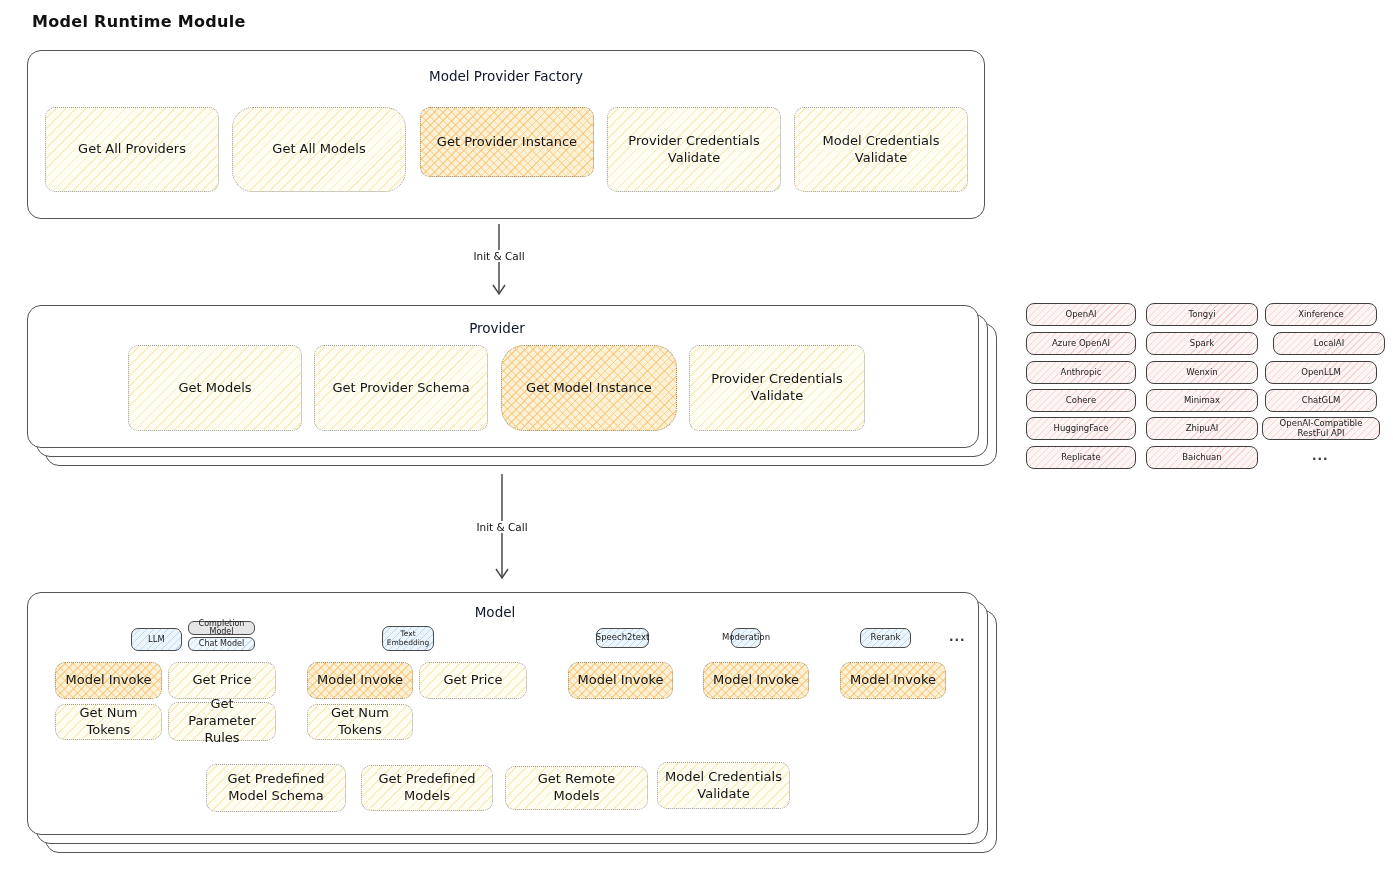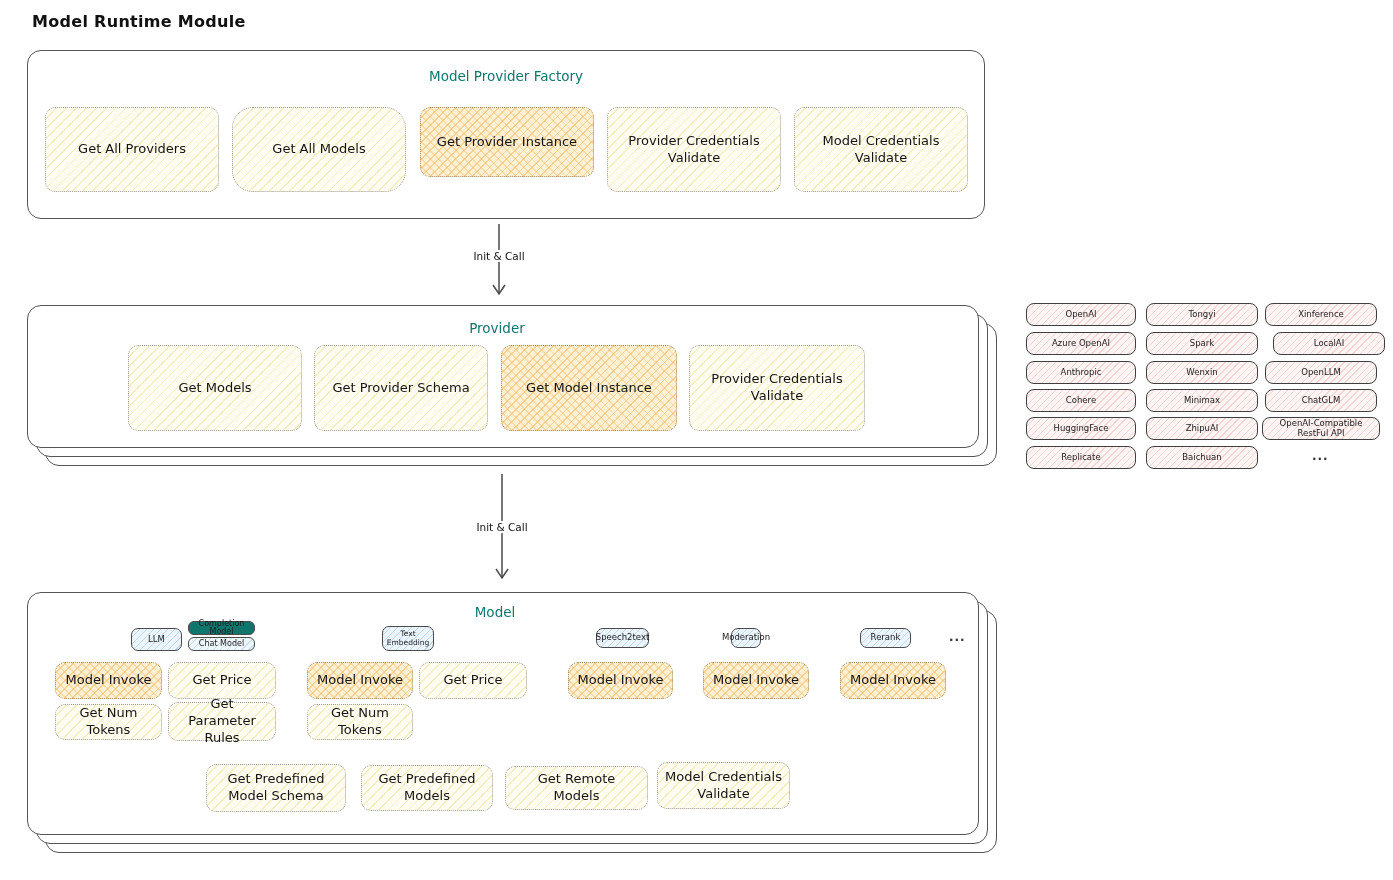--- a/index.html
+++ b/index.html
@@ -1,38 +1,38 @@
 <!DOCTYPE html>
 <html><head>
 <meta charset="utf-8">
 <style>
   html,body{margin:0;padding:0;background:#fff;}
   .canvas{position:relative;width:1393px;height:880px;background:#ffffff;overflow:hidden;
           font-family:"DejaVu Sans", sans-serif;color:#1b1b1b;}
   .main-title{position:absolute;font-size:16px;font-weight:bold;letter-spacing:.3px;color:#111;}
   .bigbox{position:absolute;background:#fff;border:1.5px solid #555;border-radius:14px;box-sizing:border-box;}
-  .sec-title{position:absolute;transform:translateX(-50%);font-size:13.5px;color:#0f766e;white-space:nowrap;}
+  .sec-title{position:absolute;transform:translateX(-50%);font-size:13.5px;color:#0f172a;white-space:nowrap;}
   .n{position:absolute;display:flex;align-items:center;justify-content:center;text-align:center;
      box-sizing:border-box;border-radius:10px;font-size:13px;line-height:1.3;color:#141414;padding:3px 7px;}
   .yellow{border:1.4px dotted #9b9b9b;
      background:repeating-linear-gradient(135deg, rgba(238,210,120,.40) 0 1.2px, rgba(0,0,0,0) 1.2px 7px), #fffdf1;}
   .orange{border:1.4px dotted #a08a64;
      background:repeating-linear-gradient(135deg, rgba(242,178,81,.50) 0 1.2px, rgba(0,0,0,0) 1.2px 6px),
                 repeating-linear-gradient(45deg, rgba(242,178,81,.34) 0 1.2px, rgba(0,0,0,0) 1.2px 6px), #fcf0d5;}
   .vendor{position:absolute;display:flex;align-items:center;justify-content:center;text-align:center;
      box-sizing:border-box;border:1.3px solid #3f3f3f;border-radius:8px;font-size:8.5px;color:#222;
      background:repeating-linear-gradient(135deg, rgba(238,168,168,.42) 0 1px, rgba(0,0,0,0) 1px 5px), #fdf4f4;
      padding:1px 15px;line-height:1.15;}
   .tab{position:absolute;display:flex;align-items:center;justify-content:center;text-align:center;
      box-sizing:border-box;border:1.3px solid #4a4a4a;border-radius:7px;font-size:8.5px;color:#1c1c1c;
      background:repeating-linear-gradient(135deg, rgba(150,195,235,.55) 0 1px, rgba(0,0,0,0) 1px 5px), #edf5fc;
      line-height:1.15;padding:1px 3px;}
   .chip{position:absolute;display:flex;align-items:center;justify-content:center;text-align:center;
      box-sizing:border-box;border:1.2px solid #4a4a4a;border-radius:6px;font-size:8px;color:#1c1c1c;
-     background:#0f766e;line-height:1;padding:1px 3px;}
+     background:#e5e5e5;line-height:1;padding:1px 3px;}
   .chip-blue{background:repeating-linear-gradient(135deg, rgba(150,195,235,.45) 0 1px, rgba(0,0,0,0) 1px 5px), #f0f7fd;}
   .arrow{position:absolute;}
   .arrow line, .arrow polyline{stroke:#4a4a4a;stroke-width:1.5;fill:none;}
   .arrow-label{position:absolute;transform:translateX(-50%);background:#fff;padding:0 5px;
      font-size:10.5px;color:#111;white-space:nowrap;}
   .more{position:absolute;font-size:12px;font-weight:bold;color:#333;letter-spacing:1px;}
 </style>
 </head>
 <body>
 
@@ -53,21 +53,21 @@
     <polyline points="2,61 8,70 14,61"></polyline>
   </svg>
   <div class="arrow-label" style="left:499px;top:250px;">Init &amp; Call</div>
 
   <div class="bigbox" style="left:45px;top:323px;width:952px;height:143px;"></div>
   <div class="bigbox" style="left:36px;top:314px;width:952px;height:143px;"></div>
   <div class="bigbox" style="left:27px;top:305px;width:952px;height:143px;"></div>
   <div class="sec-title" style="left:497px;top:320px;">Provider</div>
   <div class="n yellow" style="left:128px;top:345px;width:174px;height:86px;">Get Models</div>
   <div class="n yellow" style="left:314px;top:345px;width:174px;height:86px;">Get Provider Schema</div>
-  <div class="n orange" style="left:501px;top:345px;width:176px;height:86px;">Get Model Instance</div>
+  <div class="n orange" style="left:501px;top:345px;width:176px;height:86px;border-radius:23px;">Get Model Instance</div>
   <div class="n yellow" style="left:689px;top:345px;width:176px;height:86px;">Provider Credentials Validate</div>
 
   <div class="vendor" style="left:1026px;top:303px;width:110px;height:23px;">OpenAI</div>
   <div class="vendor" style="left:1026px;top:332px;width:110px;height:23px;">Azure OpenAI</div>
   <div class="vendor" style="left:1026px;top:361px;width:110px;height:23px;">Anthropic</div>
   <div class="vendor" style="left:1026px;top:389px;width:110px;height:23px;">Cohere</div>
   <div class="vendor" style="left:1026px;top:417px;width:110px;height:23px;">HuggingFace</div>
   <div class="vendor" style="left:1026px;top:446px;width:110px;height:23px;">Replicate</div>
 
   <div class="vendor" style="left:1146px;top:303px;width:112px;height:23px;">Tongyi</div>

